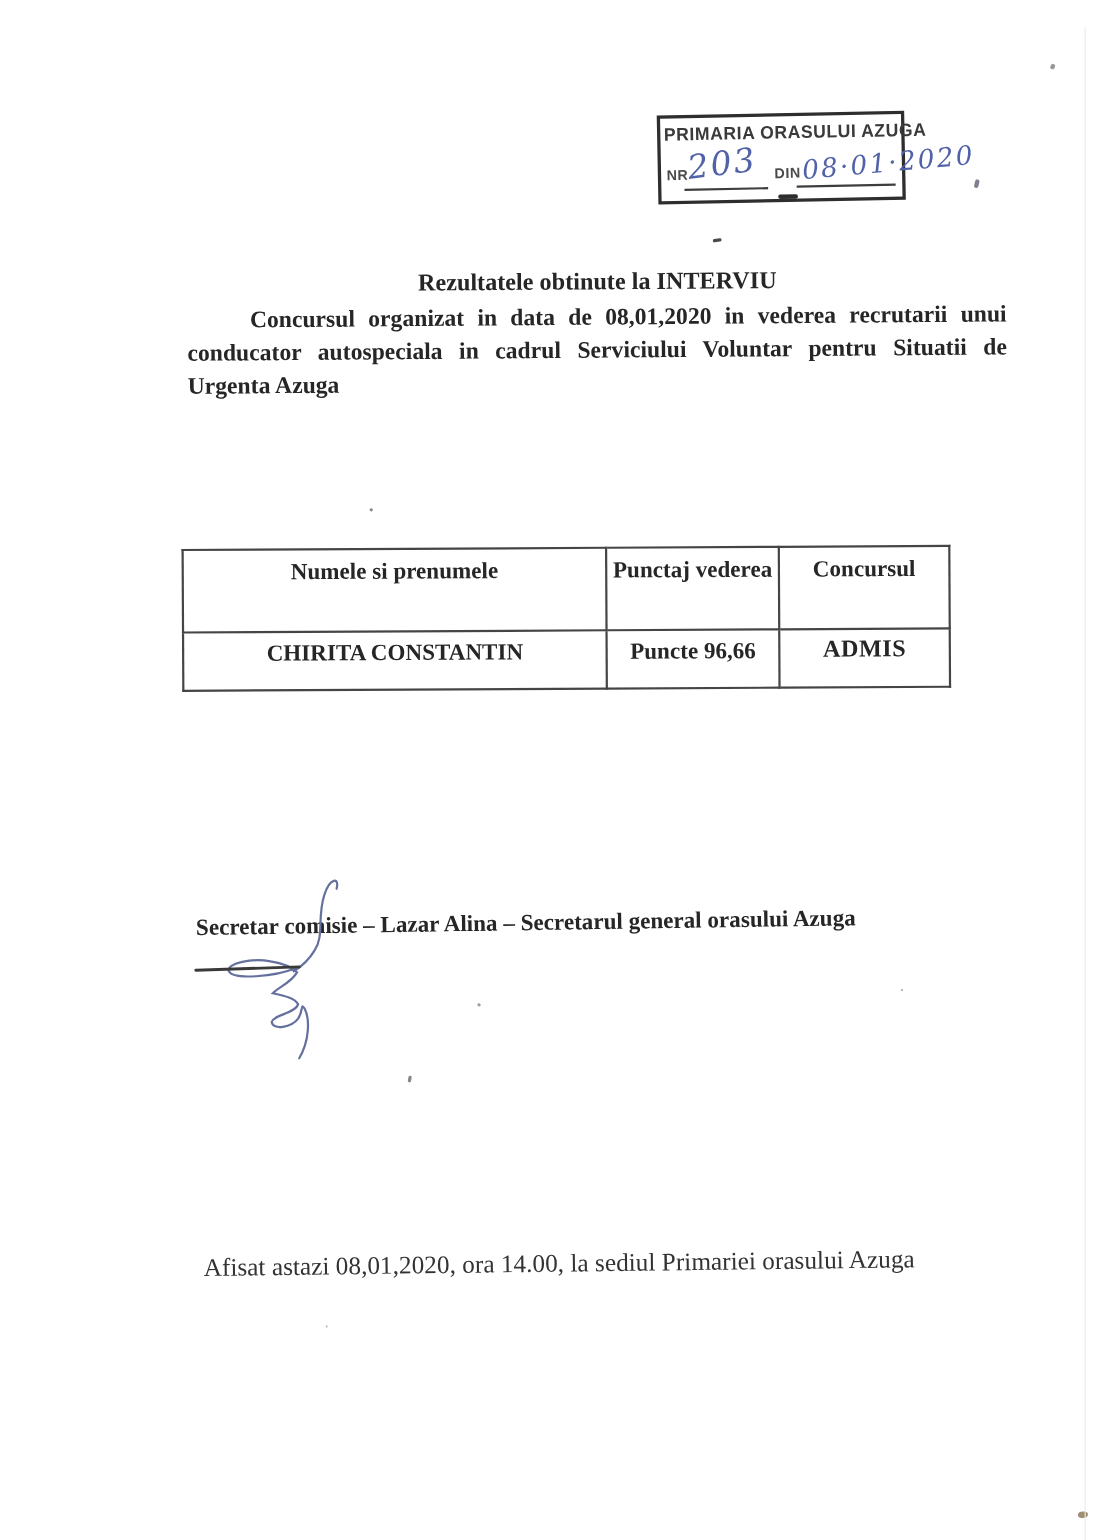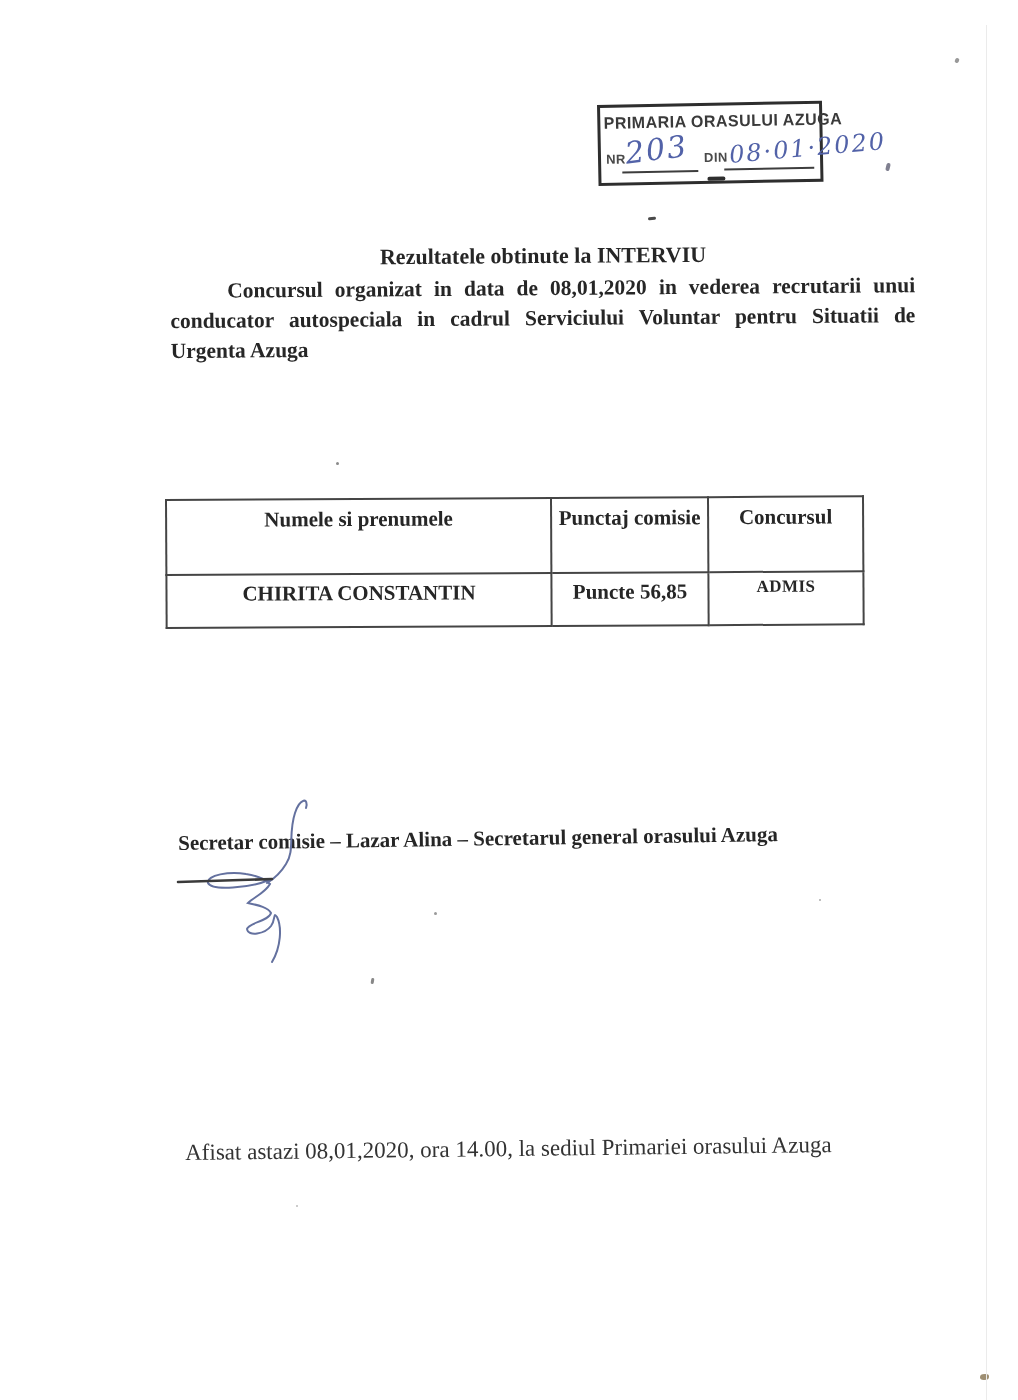--- a/index.html
+++ b/index.html
@@ -57,21 +57,21 @@
   }
   .res-table th, .res-table td { border:2px solid #454545; vertical-align:top; }
   .res-table th {
     height:68px; padding-top:4px; font-size:21px; font-weight:bold;
     text-align:center; line-height:31px; color:#262626;
   }
   .res-table td {
     height:44px; padding-top:6px; font-size:21px; font-weight:bold;
     text-align:center; color:#262626;
   }
-  .res-table td.result { font-size:17px; letter-spacing:0.5px; padding-top:4px; }
+  .res-table td.result { font-size:22px; letter-spacing:0.5px; padding-top:4px; }
 
   
   .secretary {
     position:absolute; left:178px; top:831px; white-space:nowrap;
     font-size:21px; font-weight:bold; color:#262626;
     transform:rotate(-0.85deg); transform-origin:left top;
   }
   .signature { position:absolute; left:168px; top:795px; }
   .posted {
     position:absolute; left:185px; top:1140px; white-space:nowrap;
@@ -119,26 +119,26 @@
 
   <table class="res-table">
     <colgroup>
         <col style="width:385px">
         <col style="width:157px">
         <col style="width:155px">
       </colgroup>
     <tbody>
         <tr>
       <th>Numele si prenumele</th>
-      <th>Punctaj comisie</th>
+      <th>Punctaj vederea</th>
       <th>Concursul</th>
     </tr>
     <tr>
       <td>CHIRITA CONSTANTIN</td>
-      <td>Puncte 56,85</td>
+      <td>Puncte 96,66</td>
       <td class="result">ADMIS</td>
     </tr>
   </tbody>
     </table>
 
   <div class="secretary">Secretar comisie – Lazar Alina – Secretarul general orasului Azuga</div>
   <svg class="signature" width="190" height="175" viewBox="0 0 190 175" fill="none">
     <path d="M138,13 C141,2 132,3 127,18 C120,39 127,56 118,69 C112,79 104,85 99,88" stroke="#64719f" stroke-width="2" stroke-linecap="round"></path>
     <path d="M101,85 C82,93 44,96 40,88 C38,80 62,76 78,79 C91,81 98,85 102,89
              C97,98 86,102 80,108 C89,110 100,112 103,118 C101,126 80,128 79,134

